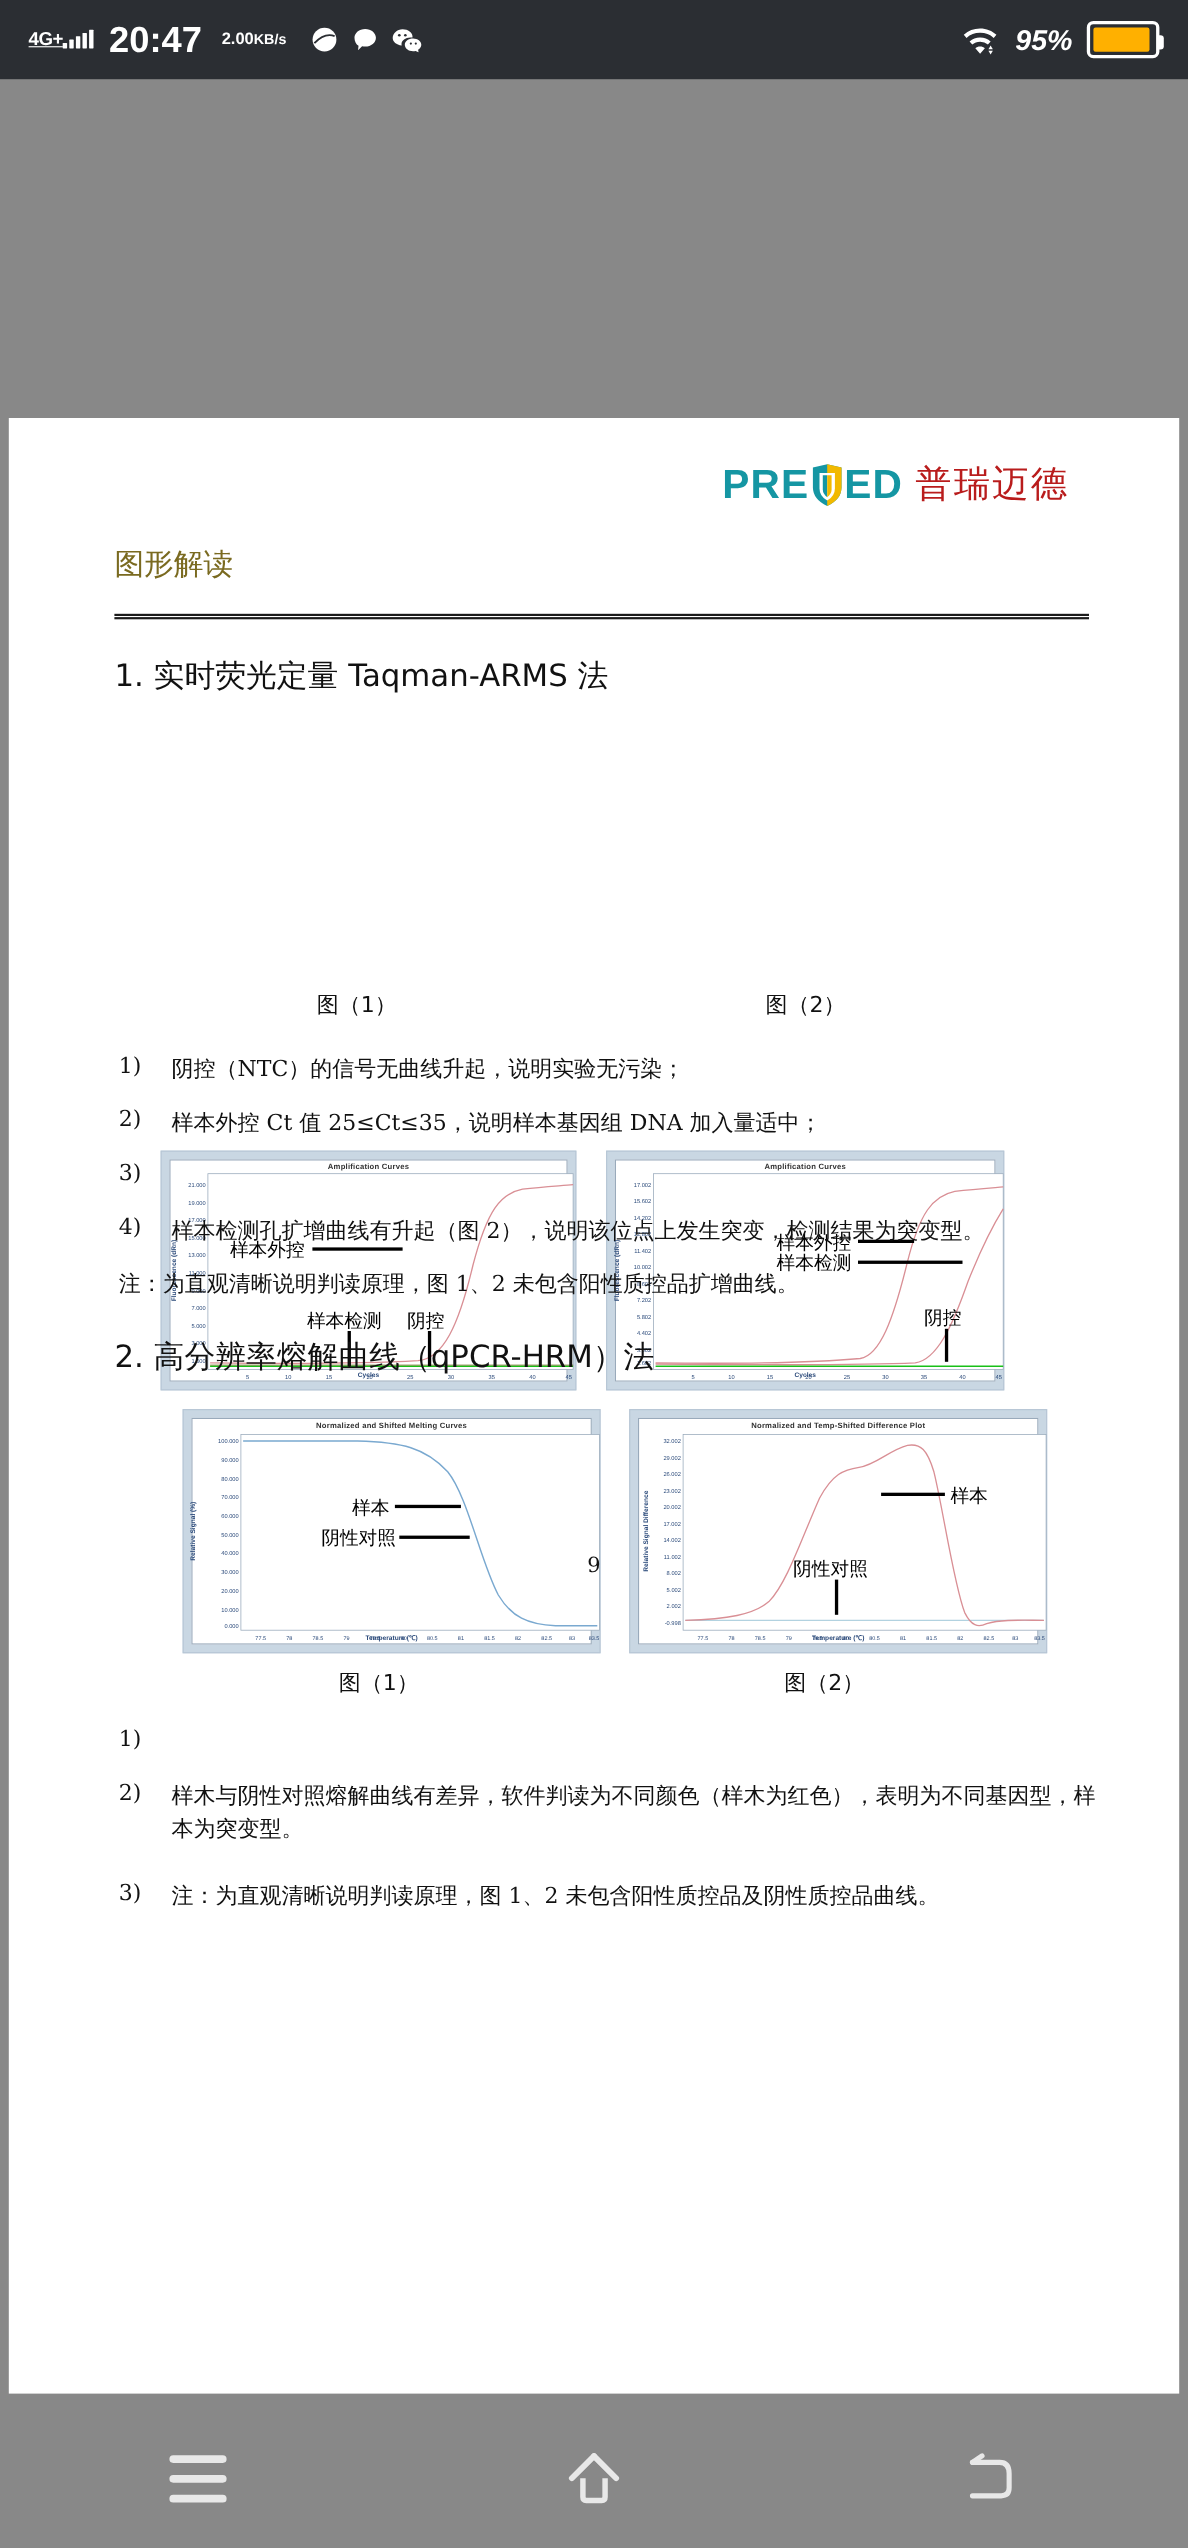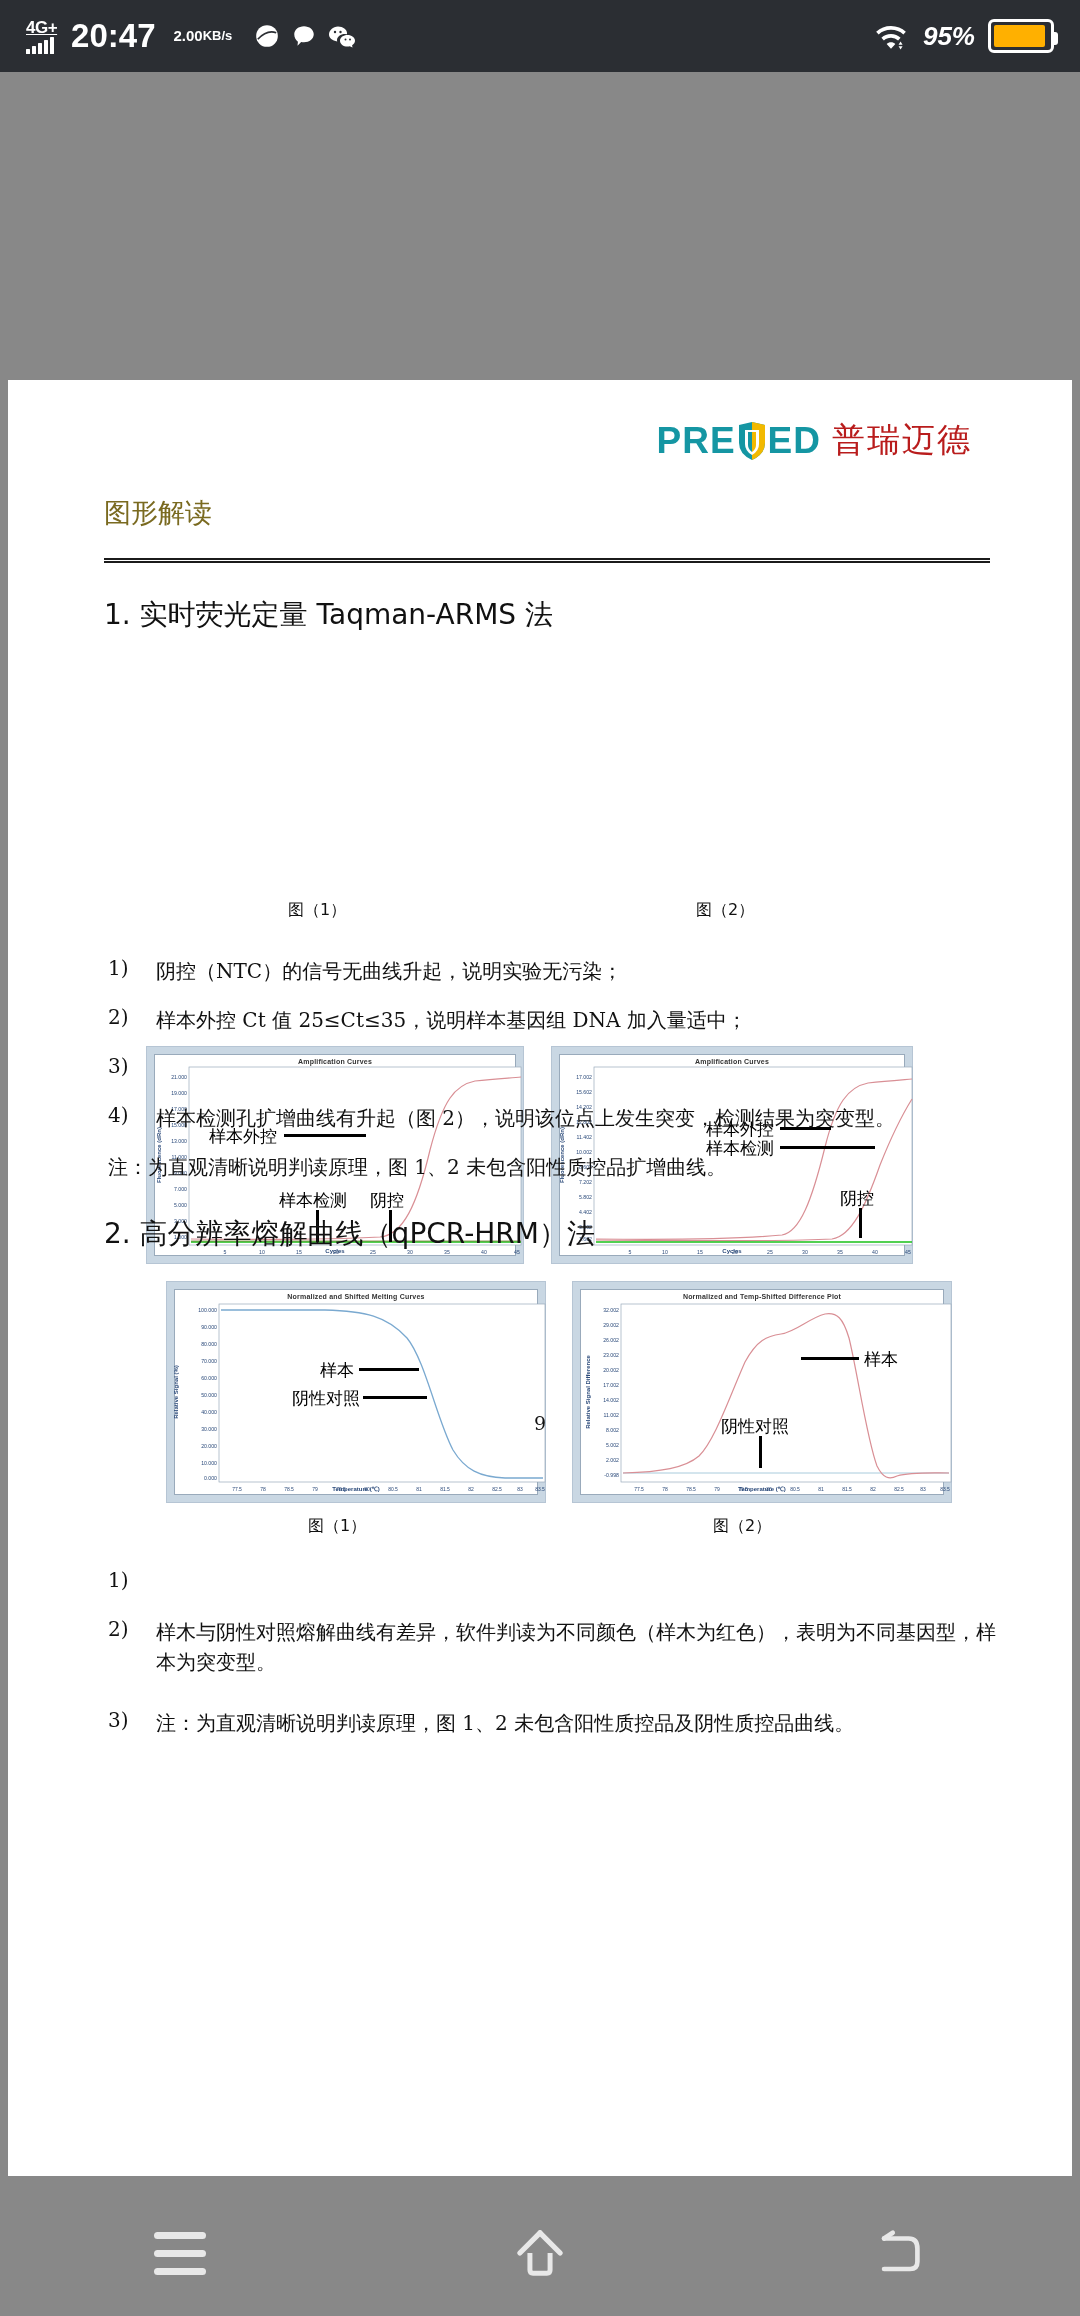--- a/index.html
+++ b/index.html
@@ -13,21 +13,21 @@
   
   .status-bar {
     position: absolute; top: 0; left: 0;
     width: 1080px; height: 72px;
     background: #2b2e33;
     display: flex; align-items: center;
     padding: 0 26px;
     color: #ffffff;
   }
   .sb-left { display: flex; align-items: center; gap: 10px; }
-  .sig-stack { display:flex; flex-direction:column; align-items:flex-start; line-height:1;text-decoration:underline; }
+  .sig-stack { display:flex; flex-direction:row; align-items:flex-start; line-height:1;text-decoration:underline; }
   .sig-label { font-size: 17px; font-weight: 700; letter-spacing: -0.5px; margin-bottom:1px;}
   .sig-bars { display: flex; align-items: flex-end; gap: 2px; height: 17px; }
   .sig-bars i { width: 4px; background: #fff; display: block; border-radius: .5px; }
   .sig-bars i:nth-child(1){height:5px}
   .sig-bars i:nth-child(2){height:8px}
   .sig-bars i:nth-child(3){height:11px}
   .sig-bars i:nth-child(4){height:14px}
   .sig-bars i:nth-child(5){height:17px}
   .sb-time { font-size: 33px; font-weight: 700; letter-spacing: 0px; margin-left: 4px; }
   .sb-net { display:flex; flex-direction:row; align-items:center; line-height:1.05; margin-left:8px;justify-content:center;}
@@ -82,21 +82,21 @@
   .yaxis-title { position:absolute; left:-1px; top:50%; transform:translateY(-50%) rotate(-90deg);
                  transform-origin:center; font-size:6px; font-weight:bold; color:#2b4a7a; white-space:nowrap; }
   .xaxis-title { position:absolute; bottom:1px; left:0; width:100%; text-align:center;
                  font-size:6px; font-weight:bold; color:#2b4a7a; }
   .plotsvg { position:absolute; }
 
   .lbl { position:absolute; font-size:17px; color:#000; font-family:"DejaVu Sans", sans-serif; white-space:nowrap; }
   .leader-h { position:absolute; background:#000; height:3px; }
   .leader-v { position:absolute; background:#000; width:3px; }
 
-  .figcap { position:absolute; font-size:16px; color:#111; font-family:"DejaVu Sans", sans-serif; }
+  .figcap { position:absolute; font-size:20px; color:#111; font-family:"DejaVu Sans", sans-serif; }
 
   .li { position:absolute; font-size:20px; color:#111; line-height:1.5;
         font-family:"DejaVu Serif", serif; }
   .li-num { position:absolute; font-size:20px; color:#111; font-family:"DejaVu Serif", serif; }
 
   .pagenum { position:absolute; left:0; width:100%; text-align:center; top:1245px;
              font-size:19px; color:#111; font-family:"DejaVu Serif", serif; }
 
   
   .navbar { position:absolute; left:0; bottom:0; width:1080px; height:126px;

